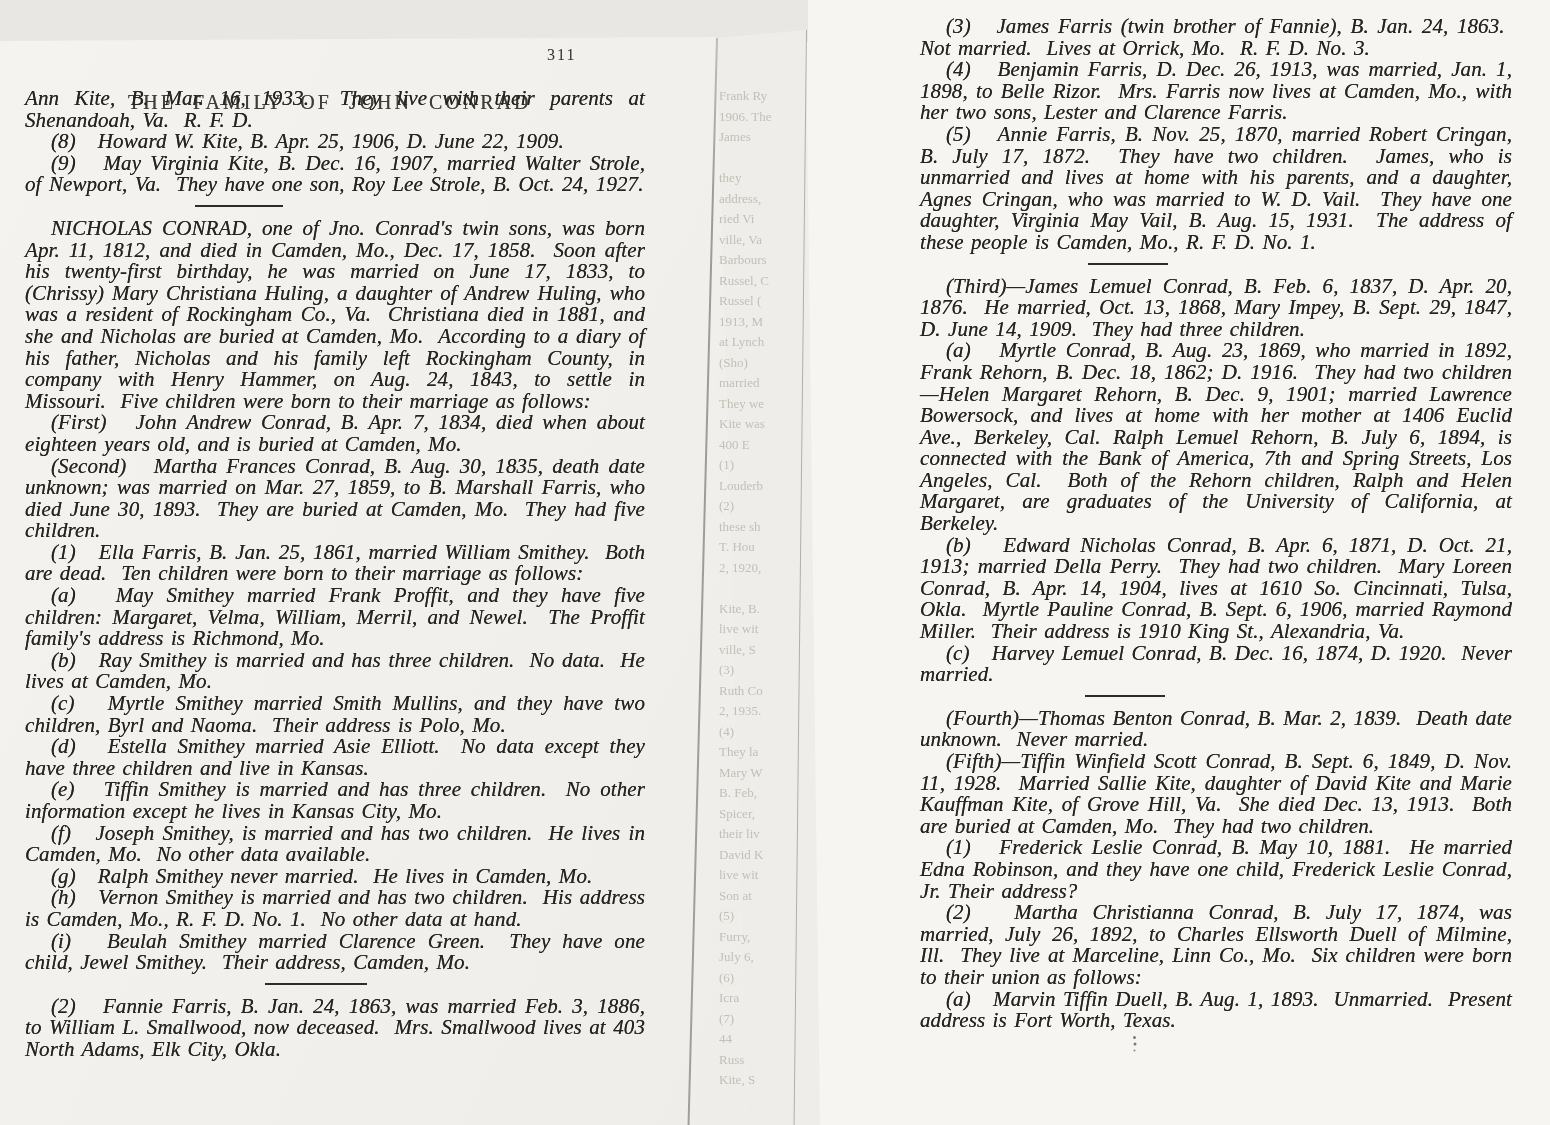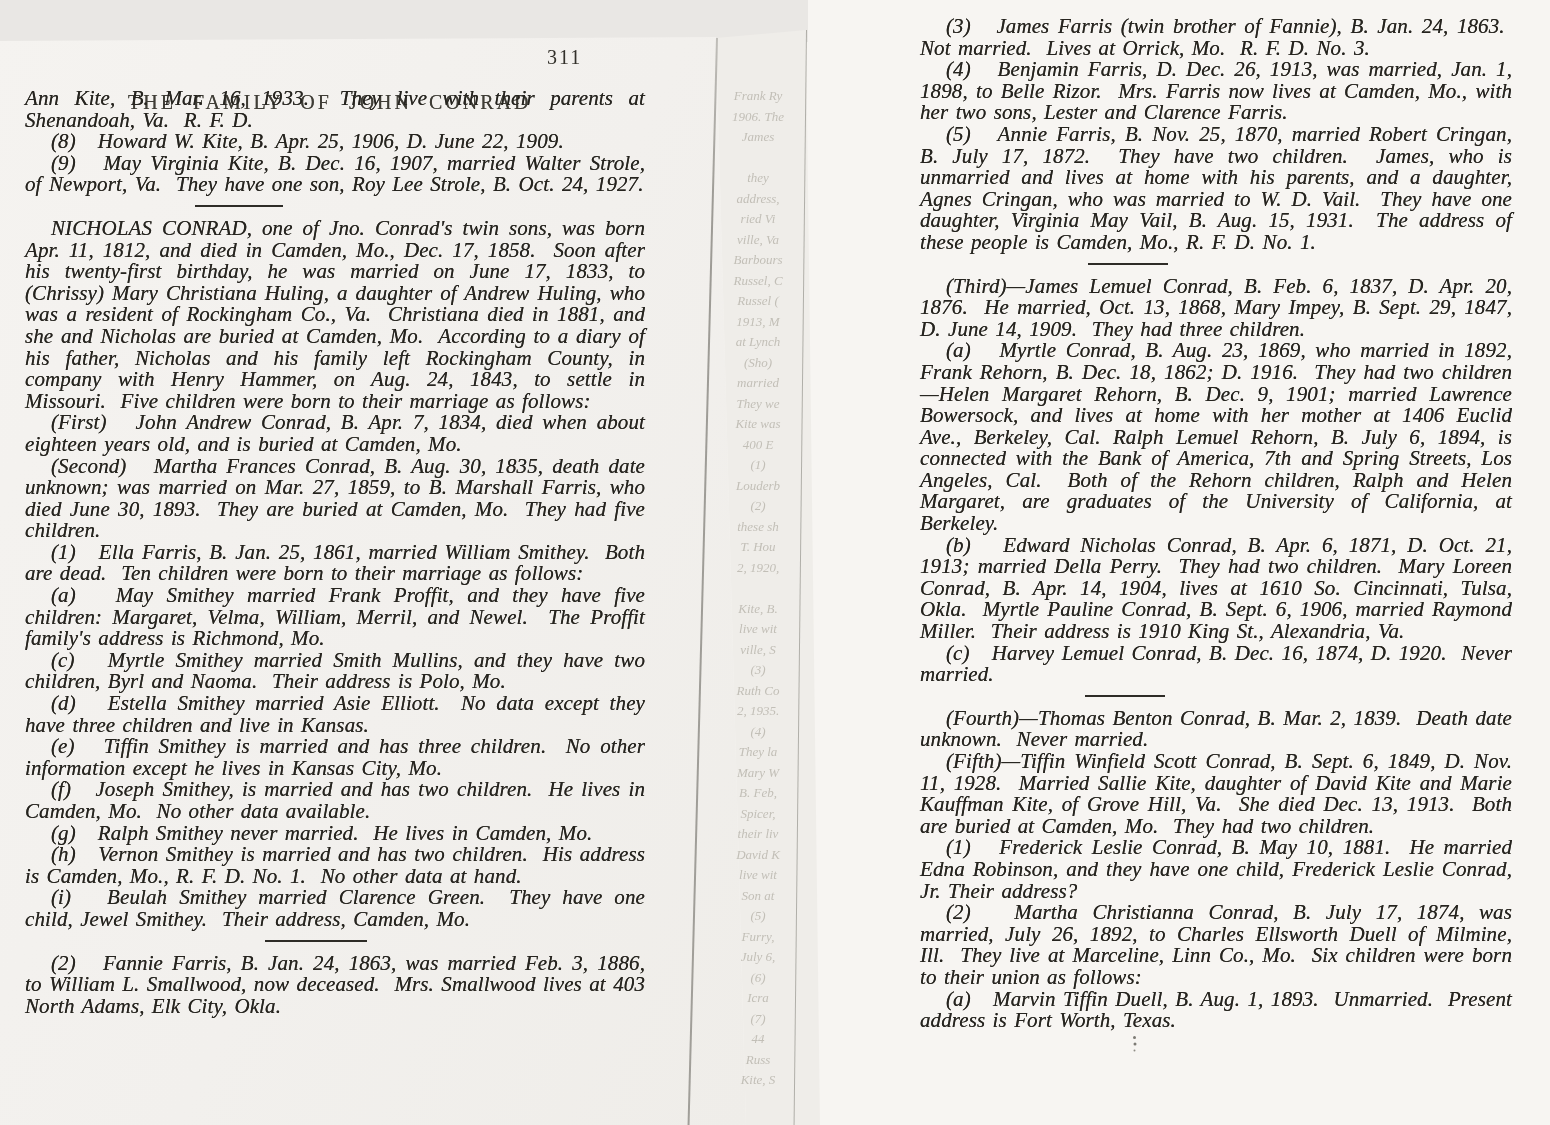--- a/index.html
+++ b/index.html
@@ -30,36 +30,35 @@
   .edge-line{position:absolute;transform-origin:top left;}
   .line-a{left:716px;top:38px;height:1092px;width:1.6px;
     background:linear-gradient(#b7b5b0,#8e8c86 15%,#93918b);
     transform:rotate(1.5deg);opacity:.85;}
   .line-b{left:806px;top:30px;height:1100px;width:1.4px;
     background:#9b9993;transform:rotate(0.65deg);opacity:.75;}
   
   .ghost-col{
     position:absolute;left:719px;top:86px;width:86px;
     box-sizing:border-box;padding-right:8px;
-    text-align:center;color:#c2bfb7;font-size:13px;line-height:20.5px;
+    text-align:left;color:#c2bfb7;font-size:13px;line-height:20.5px;
     filter:blur(0.4px);
-    font-style:italic;
   }
   .ghost-line{min-height:20.5px;white-space:nowrap;overflow:hidden;}
   
   .title{
     position:absolute;left:128px;top:44px;
     font-size:20px;letter-spacing:3px;word-spacing:9px;
     color:#3f3d36;white-space:nowrap;
     text-shadow:0 0 0.4px rgba(63,61,54,.8);
     margin-top:47px;
   }
   .pagenum{
     position:absolute;left:547px;top:46px;
-    font-size:20px;letter-spacing:2px;color:#33312b;
+    font-size:16px;letter-spacing:2px;color:#33312b;
   }
   
   .col{position:absolute;color:var(--ink,#26241f);}
   .left-col{left:25px;top:88px;width:620px;}
   .right-col{left:920px;top:16px;width:592px;}
   .para{
     margin:0;text-align:justify;
     font-size:21px;line-height:21.6px;
     word-spacing:2px;letter-spacing:0.1px;
     text-shadow:0 0 0.3px rgba(38,36,31,.85);
@@ -145,20 +144,21 @@
   <div class="col left-col" id="left-col">
       <p class="para">Ann Kite, B. Mar. 16, 1933.&nbsp; They live with their parents at Shenandoah, Va.&nbsp; R. F. D.</p>
       <p class="para indent">(8)&nbsp;&nbsp; Howard W. Kite, B. Apr. 25, 1906, D. June 22, 1909.</p>
       <p class="para indent">(9)&nbsp;&nbsp; May Virginia Kite, B. Dec. 16, 1907, married Walter Strole, of Newport, Va.&nbsp; They have one son, Roy Lee Strole, B. Oct. 24, 1927.</p>
       <div class="divider left-d0"></div>
       <p class="para indent">NICHOLAS CONRAD, one of Jno. Conrad's twin sons, was born Apr. 11, 1812, and died in Camden, Mo., Dec. 17, 1858.&nbsp; Soon after his twenty-first birthday, he was married on June 17, 1833, to (Chrissy) Mary Christiana Huling, a daughter of Andrew Huling, who was a resident of Rockingham Co., Va.&nbsp; Christiana died in 1881, and she and Nicholas are buried at Camden, Mo.&nbsp; According to a diary of his father, Nicholas and his family left Rockingham County, in company with Henry Hammer, on Aug. 24, 1843, to settle in Missouri.&nbsp; Five children were born to their marriage as follows:</p>
       <p class="para indent">(First)&nbsp;&nbsp; John Andrew Conrad, B. Apr. 7, 1834, died when about eighteen years old, and is buried at Camden, Mo.</p>
       <p class="para indent">(Second)&nbsp;&nbsp; Martha Frances Conrad, B. Aug. 30, 1835, death date unknown; was married on Mar. 27, 1859, to B. Marshall Farris, who died June 30, 1893.&nbsp; They are buried at Camden, Mo.&nbsp; They had five children.</p>
       <p class="para indent">(1)&nbsp;&nbsp; Ella Farris, B. Jan. 25, 1861, married William Smithey.&nbsp; Both are dead.&nbsp; Ten children were born to their marriage as follows:</p>
       <p class="para indent">(a)&nbsp;&nbsp; May Smithey married Frank Proffit, and they have five children: Margaret, Velma, William, Merril, and Newel.&nbsp; The Proffit family's address is Richmond, Mo.</p>
+      <p class="para indent">(b)&nbsp;&nbsp; Ray Smithey is married and has three children.&nbsp; No data.&nbsp; He lives at Camden, Mo.</p>
       <p class="para indent">(c)&nbsp;&nbsp; Myrtle Smithey married Smith Mullins, and they have two children, Byrl and Naoma.&nbsp; Their address is Polo, Mo.</p>
       <p class="para indent">(d)&nbsp;&nbsp; Estella Smithey married Asie Elliott.&nbsp; No data except they have three children and live in Kansas.</p>
       <p class="para indent">(e)&nbsp;&nbsp; Tiffin Smithey is married and has three children.&nbsp; No other information except he lives in Kansas City, Mo.</p>
       <p class="para indent">(f)&nbsp;&nbsp; Joseph Smithey, is married and has two children.&nbsp; He lives in Camden, Mo.&nbsp; No other data available.</p>
       <p class="para indent">(g)&nbsp;&nbsp; Ralph Smithey never married.&nbsp; He lives in Camden, Mo.</p>
       <p class="para indent">(h)&nbsp;&nbsp; Vernon Smithey is married and has two children.&nbsp; His address is Camden, Mo., R. F. D. No. 1.&nbsp; No other data at hand.</p>
       <p class="para indent">(i)&nbsp;&nbsp; Beulah Smithey married Clarence Green.&nbsp; They have one child, Jewel Smithey.&nbsp; Their address, Camden, Mo.</p>
       <div class="divider left-d1"></div>
       <p class="para indent">(2)&nbsp;&nbsp; Fannie Farris, B. Jan. 24, 1863, was married Feb. 3, 1886, to William L. Smallwood, now deceased.&nbsp; Mrs. Smallwood lives at 403 North Adams, Elk City, Okla.</p>
     </div>

